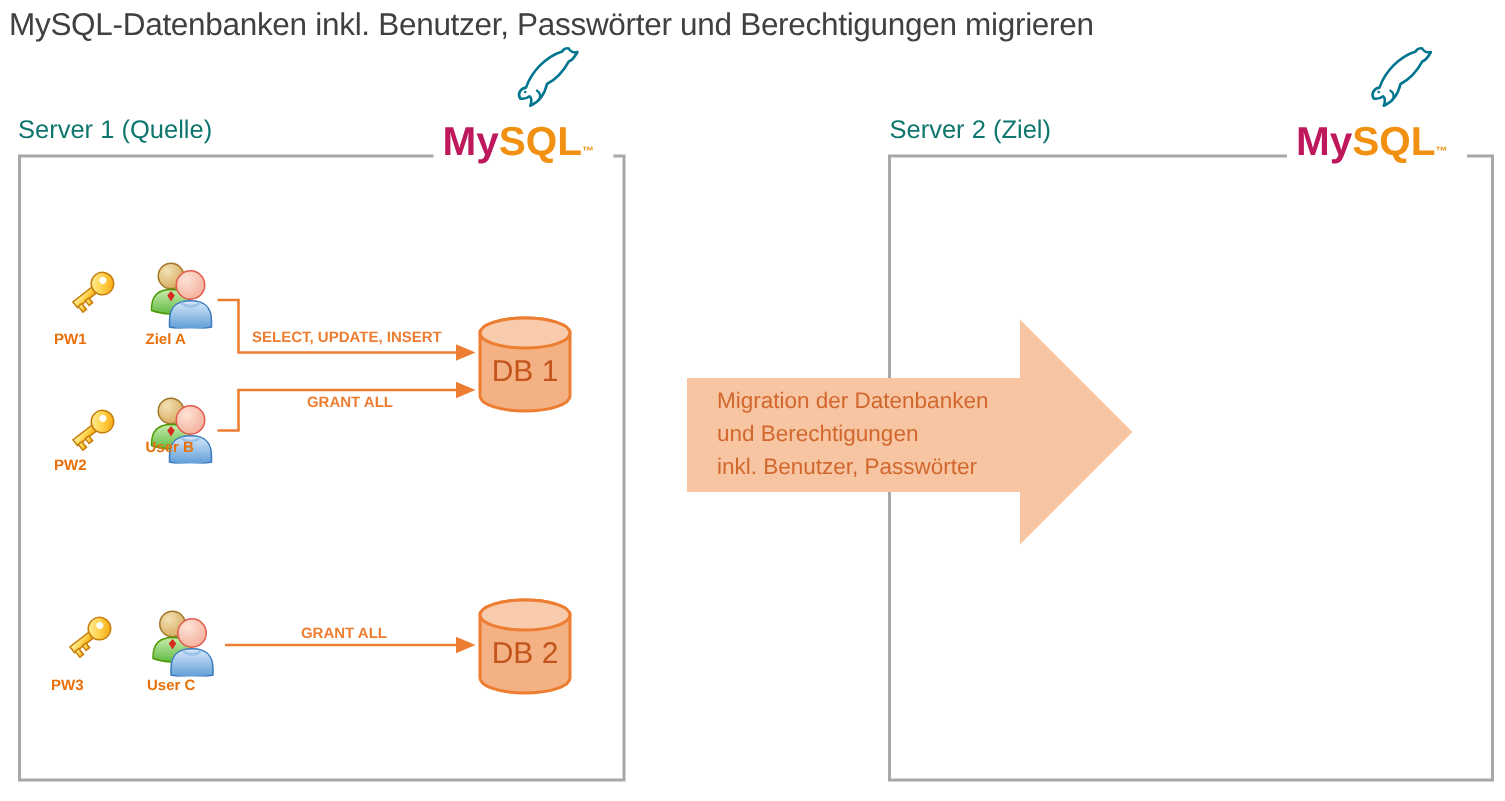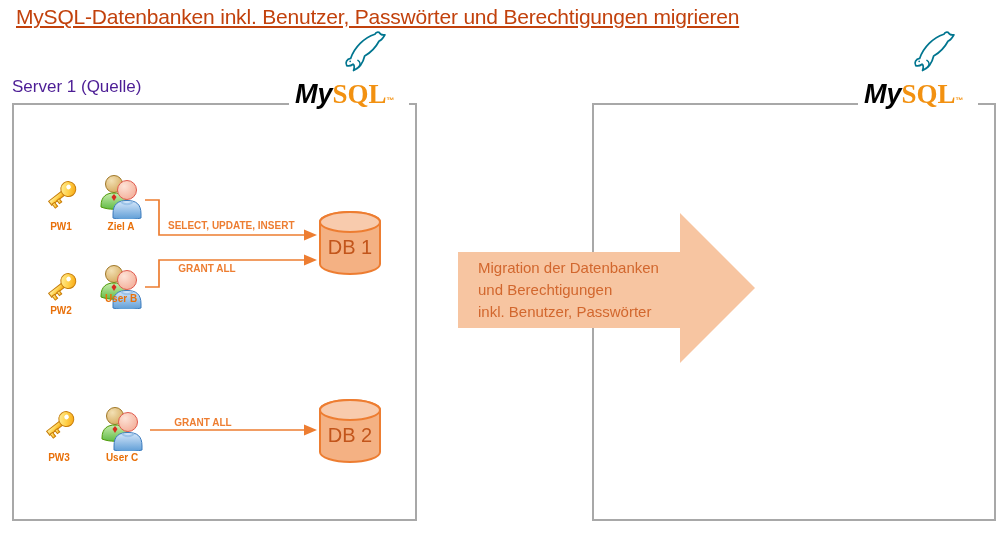--- a/index.html
+++ b/index.html
@@ -1,31 +1,31 @@
 <!DOCTYPE html>
 <html><head>
 <meta charset="utf-8">
 <style>
   html,body{margin:0;padding:0;background:#fff;}
   .canvas{position:relative;width:1003px;height:534px;background:#fff;overflow:hidden;
           font-family:"Liberation Sans",sans-serif;}
-  .title{position:absolute;left:16px;top:5px;font-size:21px;letter-spacing:-0.2px;color:#c2410c;white-space:nowrap;text-decoration:underline;}
-  .server-label{position:absolute;top:77px;font-size:17px;color:#4c1d95;white-space:nowrap;}
+  .title{position:absolute;left:6px;top:5px;font-size:21px;letter-spacing:-0.2px;color:#404040;white-space:nowrap;}
+  .server-label{position:absolute;top:77px;font-size:17px;color:#0f766e;white-space:nowrap;}
   .server-box{position:absolute;top:103px;height:414px;border:2px solid #a8a8a8;background:#fff;}
   .box-src{left:12px;width:401px;}
   .box-tgt{left:592px;width:400px;}
   .logo{position:absolute;top:30px;width:120px;height:84px;background:#fff;z-index:3;}
   .logo .dolphin{position:absolute;top:0;right:12px;}
   .logo .wordmark{position:absolute;left:6px;bottom:0;font-size:27px;font-weight:bold;line-height:26px;white-space:nowrap;}
-  .logo .my{color:#000000;font-style:italic;}
-  .logo .sql{color:#f29111;font-family:Liberation Serif, serif;}
+  .logo .my{color:#be185d;}
+  .logo .sql{color:#f29111;}
   .logo .tm{color:#f29111;font-size:8px;font-weight:bold;vertical-align:baseline;}
   .icon-abs{position:absolute;z-index:2;}
-  .mini-label{position:absolute;z-index:2;font-size:10px;font-weight:bold;color:#e8700a;text-align:center;white-space:nowrap;}
-  .perm-label{position:absolute;z-index:2;font-size:10px;font-weight:bold;color:#ed7d31;text-align:center;white-space:nowrap;}
+  .mini-label{position:absolute;z-index:2;font-size:10px;font-weight:bold;color:#e8700a;text-align:left;white-space:nowrap;}
+  .perm-label{position:absolute;z-index:2;font-size:10px;font-weight:bold;color:#ed7d31;text-align:right;white-space:nowrap;}
   .conn-svg{position:absolute;left:0;top:0;z-index:1;pointer-events:none;}
   .db{position:absolute;z-index:2;}
   .big-arrow{position:absolute;left:458px;top:213px;width:297px;height:150px;background:#f7c5a1;z-index:2;
     clip-path:polygon(0px 39px,222px 39px,222px 0px,297px 75px,222px 150px,222px 115px,0px 115px);}
   .big-arrow .arrow-text{position:absolute;left:20px;top:44px;font-size:15px;line-height:22px;color:#d2672e;}
   .arrow-text div{white-space:nowrap;}
 </style>
 </head>
 <body>
 
@@ -55,20 +55,21 @@
   </defs>
 </svg>
 
 <div class="canvas">
 
   <div class="title">MySQL-Datenbanken inkl. Benutzer, Passwörter und Berechtigungen migrieren</div>
 
   <div class="server-label" style="left:12px">Server 1 (Quelle)</div>
   <div class="server-box box-src"></div>
 
+  <div class="server-label" style="left:593px">Server 2 (Ziel)</div>
   <div class="server-box box-tgt"></div>
 
   <div class="logo" style="left:289px">
     <svg class="dolphin" width="56" height="52" viewBox="0 0 58 52">
       <path d="M6 36 C4 33 6 29 10 28.5 C14 17 24 7 35 3.5 C36 1.5 38 1 39.5 1.5 C40.5 3.5 43 4.5 45.5 4 C44 6.5 42.5 9.5 39.5 10.5 C36 17 30 23 24.5 26 C23 32.5 19 38.5 13 41 C14 38 14 35.5 12.5 34.5 C10.5 36 8 36.5 6 36 Z" fill="none" stroke="#00758f" stroke-width="1.8" stroke-linejoin="round"></path>
       <path d="M17.5 30.5 C20 32 20.5 35 18.5 37.5" fill="none" stroke="#00758f" stroke-width="1.5" stroke-linecap="round"></path>
       <circle cx="9.5" cy="31.5" r="0.9" fill="#00758f"></circle>
     </svg>
     <div class="wordmark"><span class="my">My</span><span class="sql">SQL</span><span class="tm">™</span></div>
   </div>

